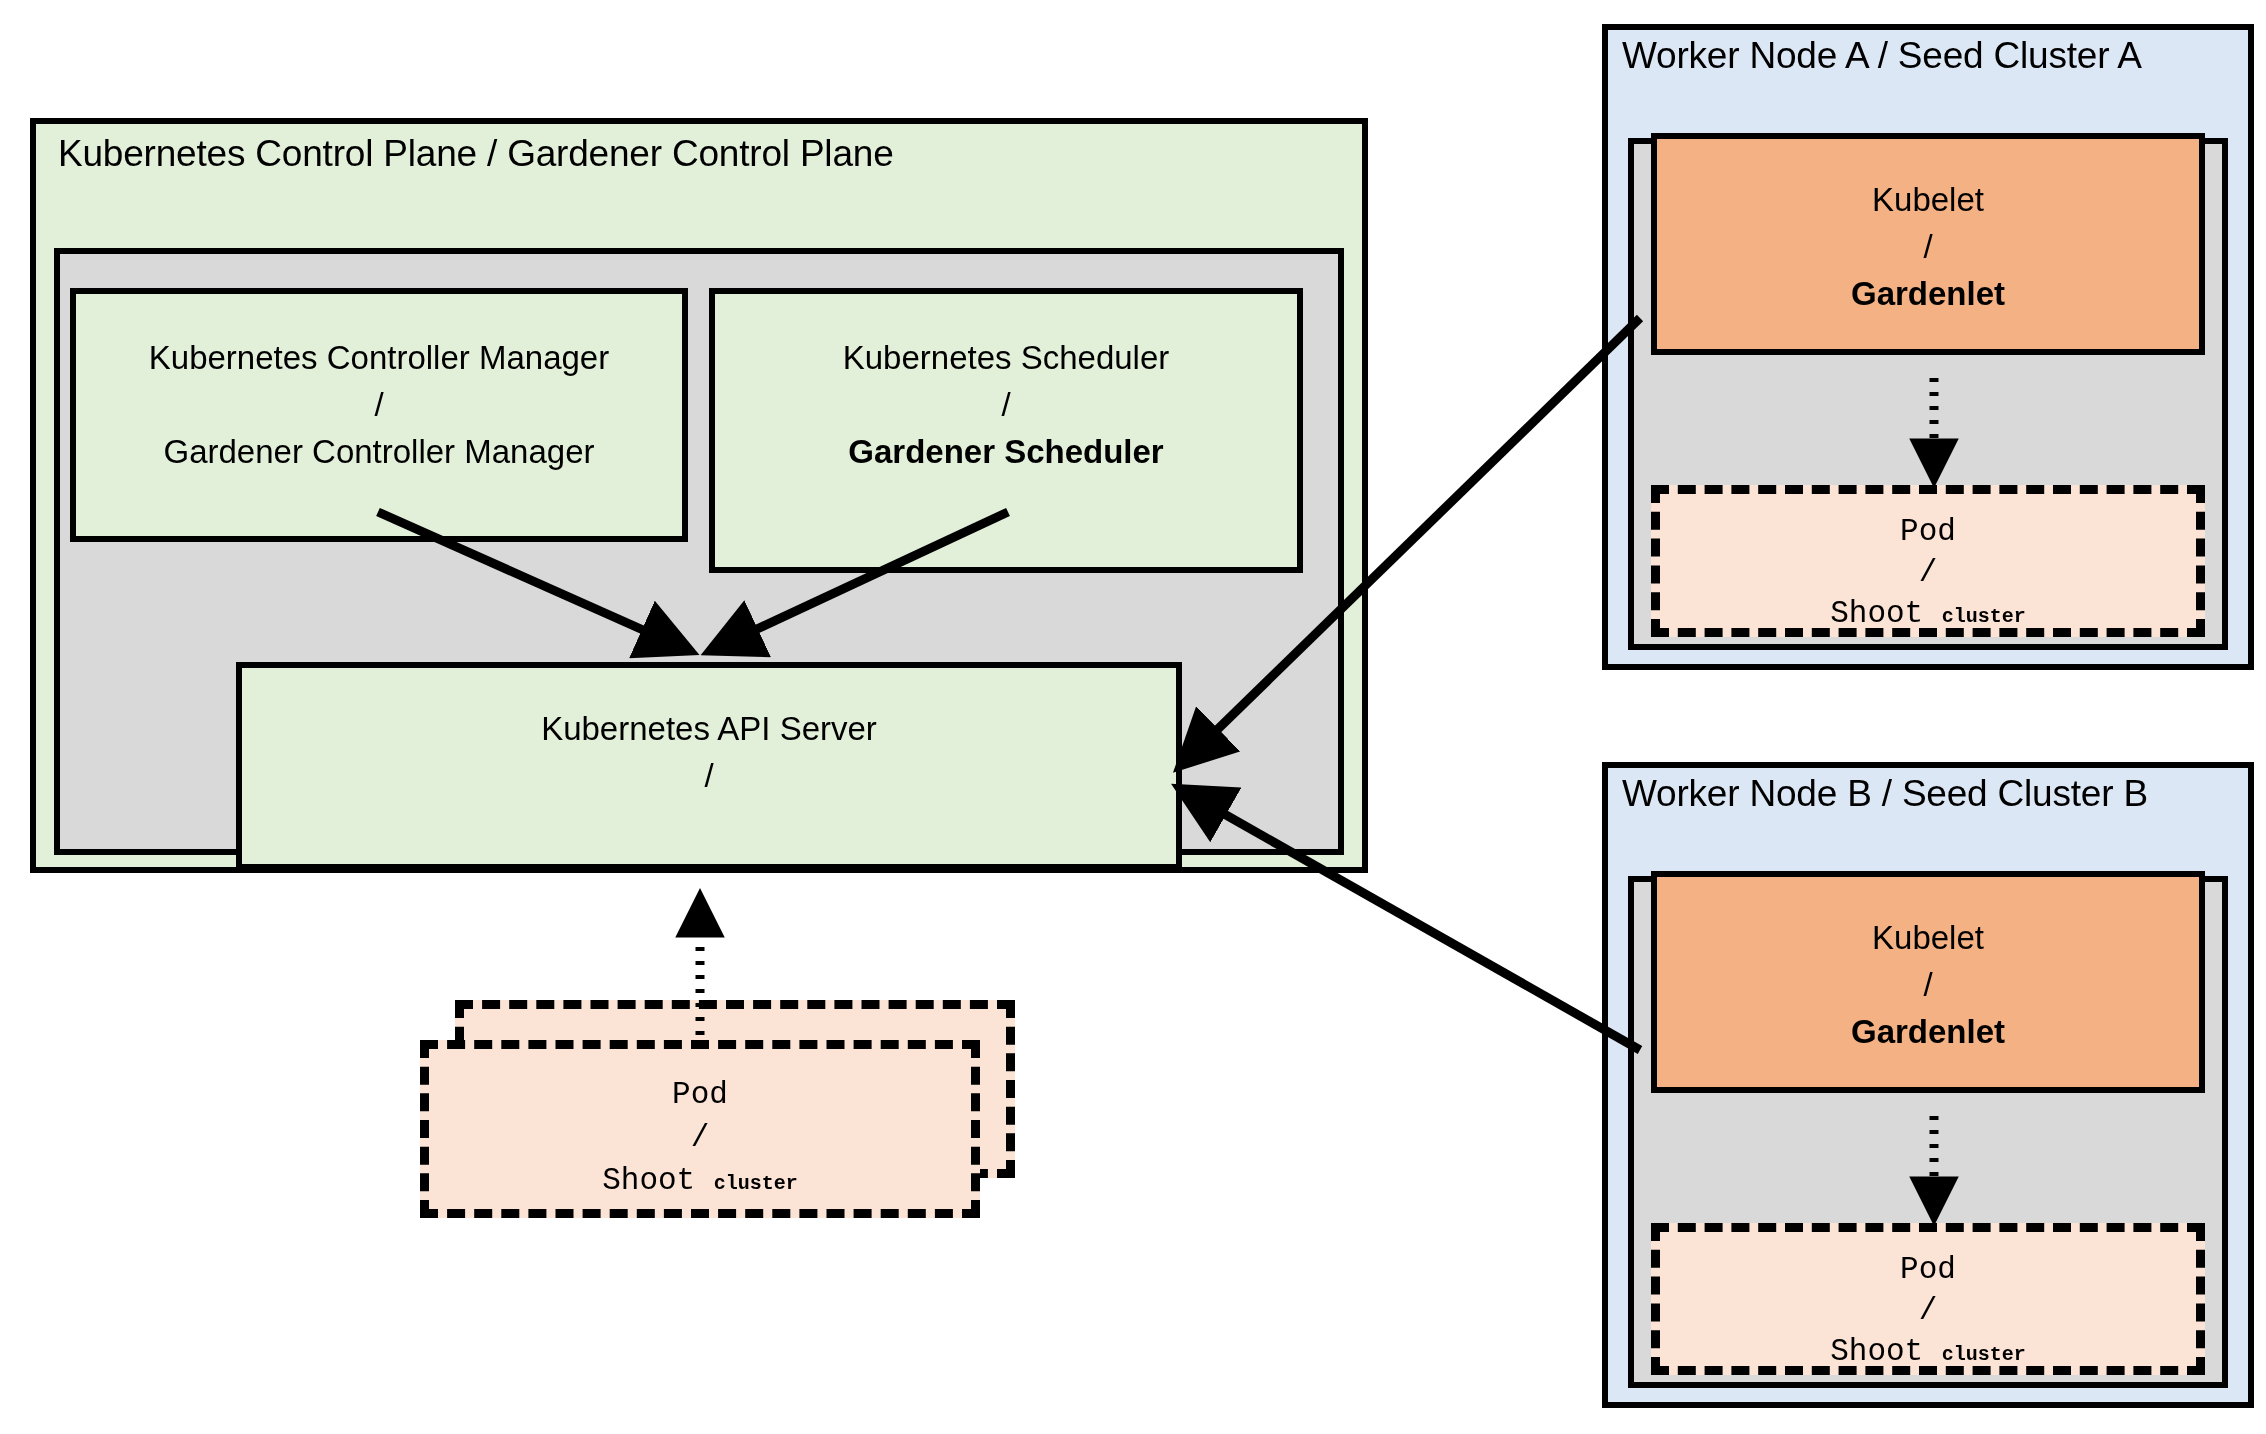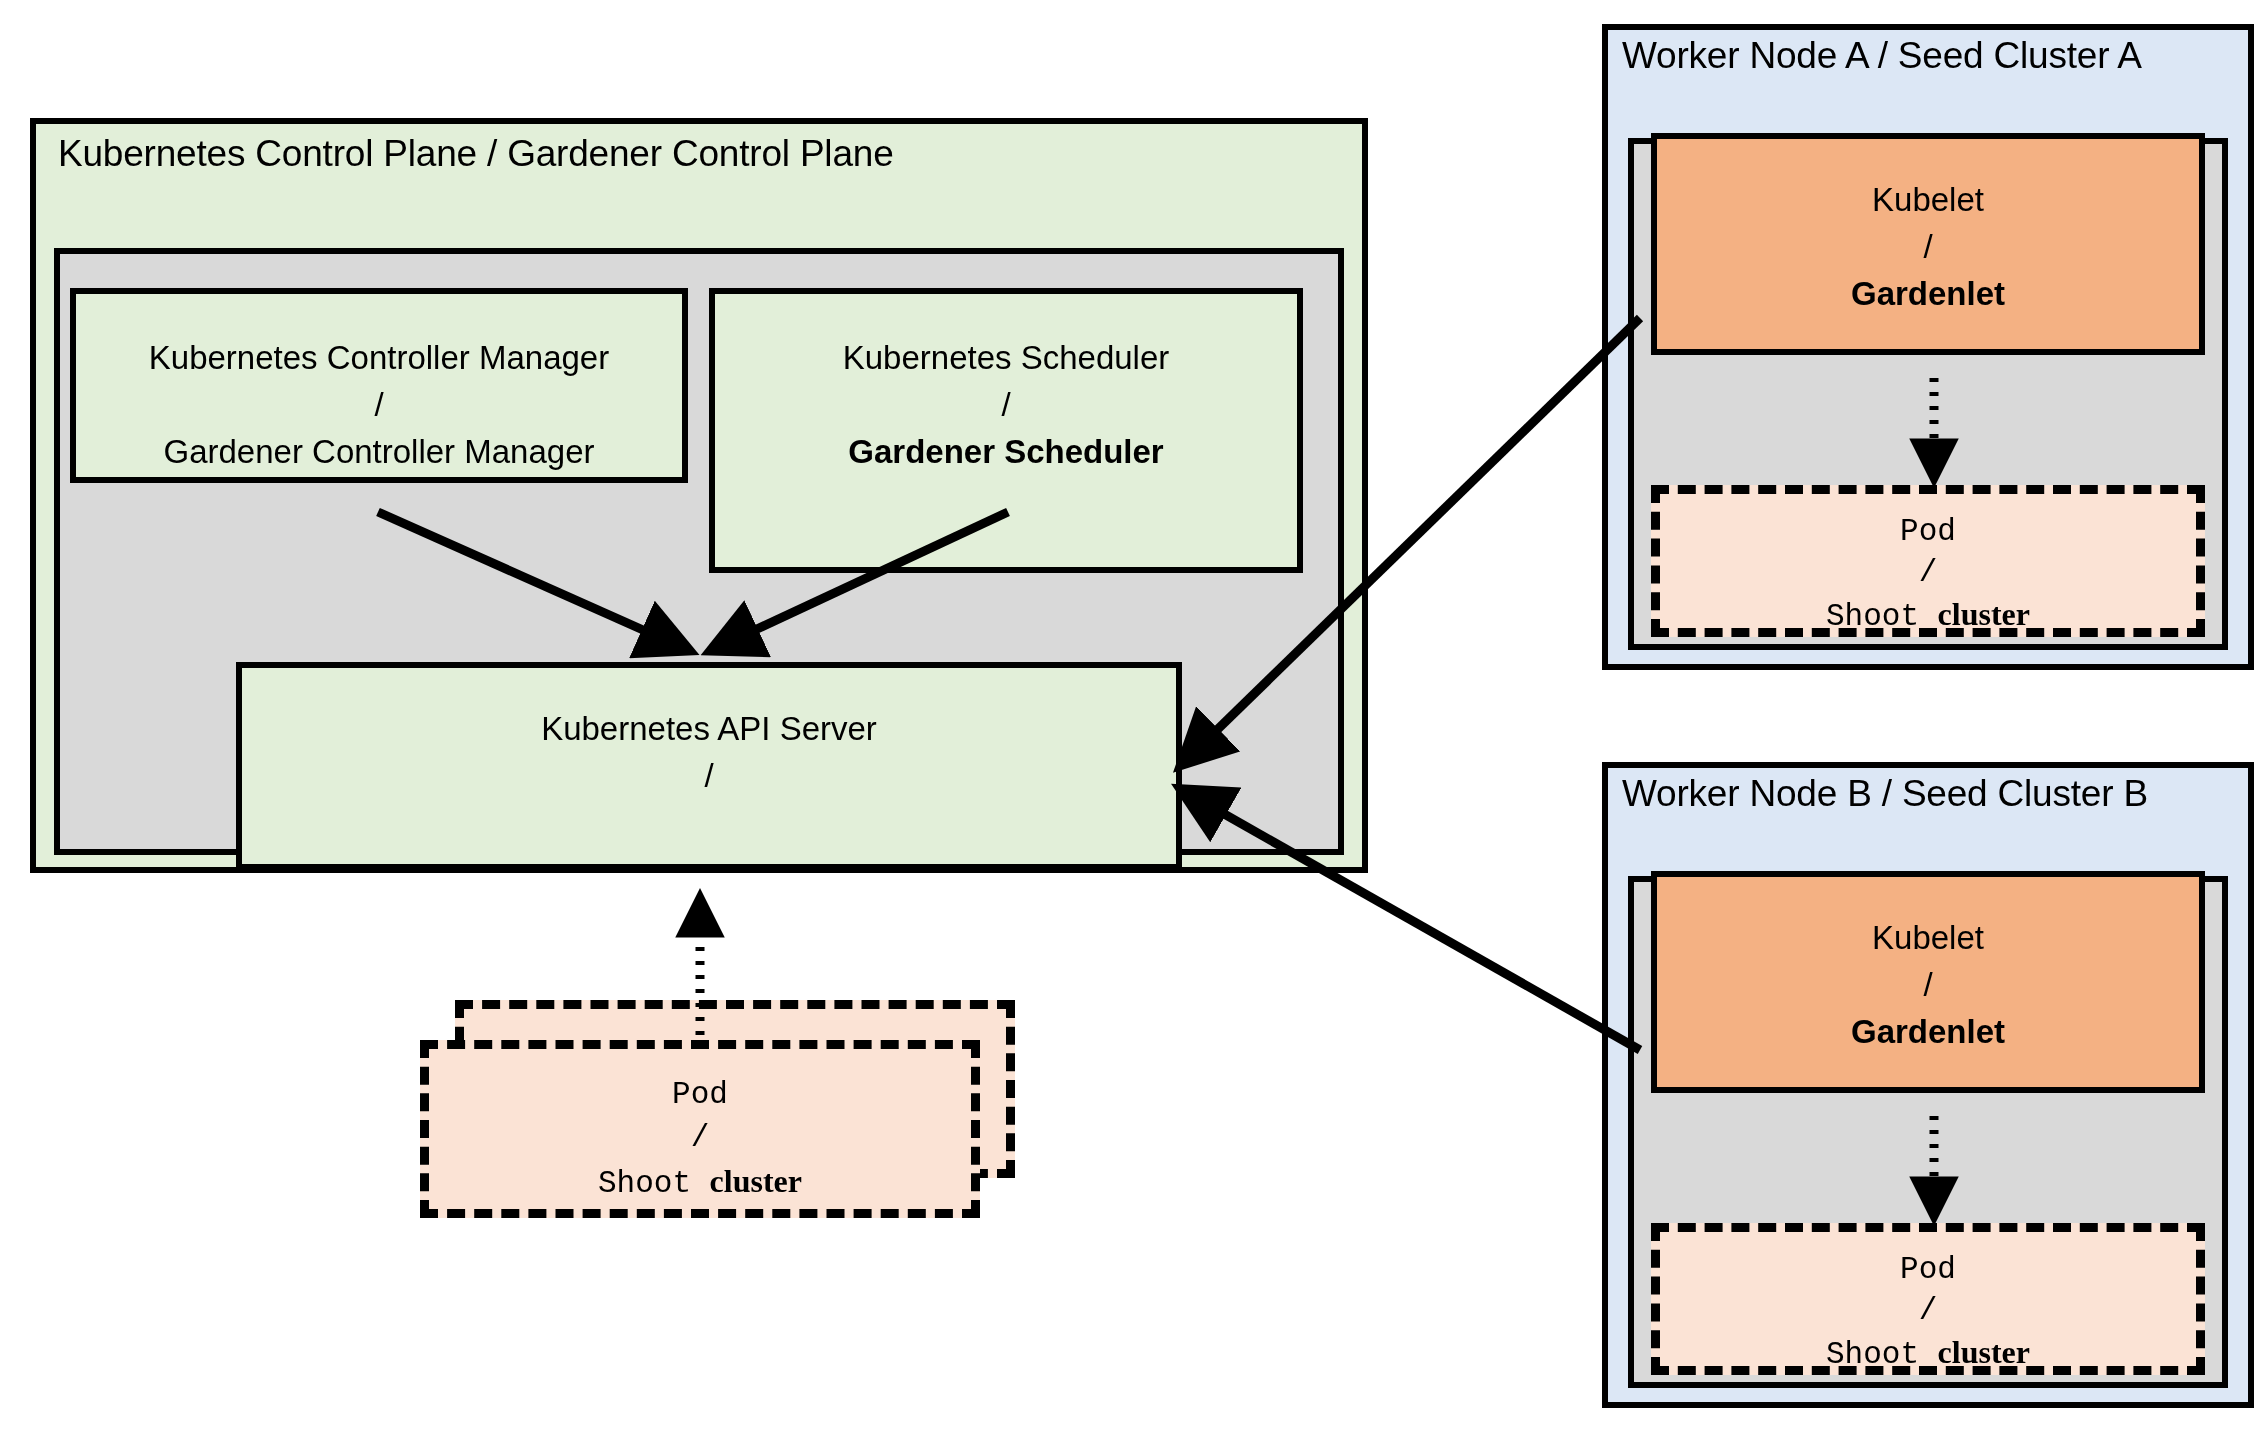--- a/index.html
+++ b/index.html
@@ -31,21 +31,21 @@
     position:absolute;
     font-size:37px;
     line-height:1.05;
     letter-spacing:-0.2px;
     white-space:nowrap;
   }
   .l1,.l3{font-size:33px;line-height:1.0;}
   .slash{font-size:33px;line-height:1.0;}
   .b{font-weight:bold;}
   .mono{font-family:"Liberation Mono", monospace;font-size:31px;}
-  .monob{font-family:Liberation Serif, serif;font-weight:bold;font-size:32px;}
+  .monob{font-family:Liberation Mono, monospace;font-weight:bold;font-size:20px;}
 
   .stack{
     position:absolute;
     left:0;right:0;
     text-align:center;
   }
   .stack > div{white-space:nowrap;}
 
   
   #arrows{
@@ -61,21 +61,21 @@
 <div id="stage">
 
   <div class="box solid green" style="left:30px;top:118px;width:1338px;height:755px;">
   </div>
 
   <div class="hdr" style="left:48px;top:135px;margin-left:10px;">Kubernetes Control Plane / Gardener Control Plane</div>
 
   <div class="box solid gray" style="left:54px;top:248px;width:1290px;height:607px;">
   </div>
 
-  <div class="box solid green" style="left:70px;top:288px;width:618px;height:195px;">
+  <div class="box solid green" style="left:70px;top:288px;width:618px;height:254px;">
     <div class="stack" style="top:47px;">
       <div class="l1">Kubernetes Controller Manager</div>
       <div class="slash" style="margin-top:14px;">/</div>
       <div class="l3" style="margin-top:14px;">Gardener Controller Manager</div>
     </div>
   </div>
 
   <div class="box solid green" style="left:709px;top:288px;width:594px;height:285px;">
     <div class="stack" style="top:47px;">
       <div class="l1">Kubernetes Scheduler</div>

